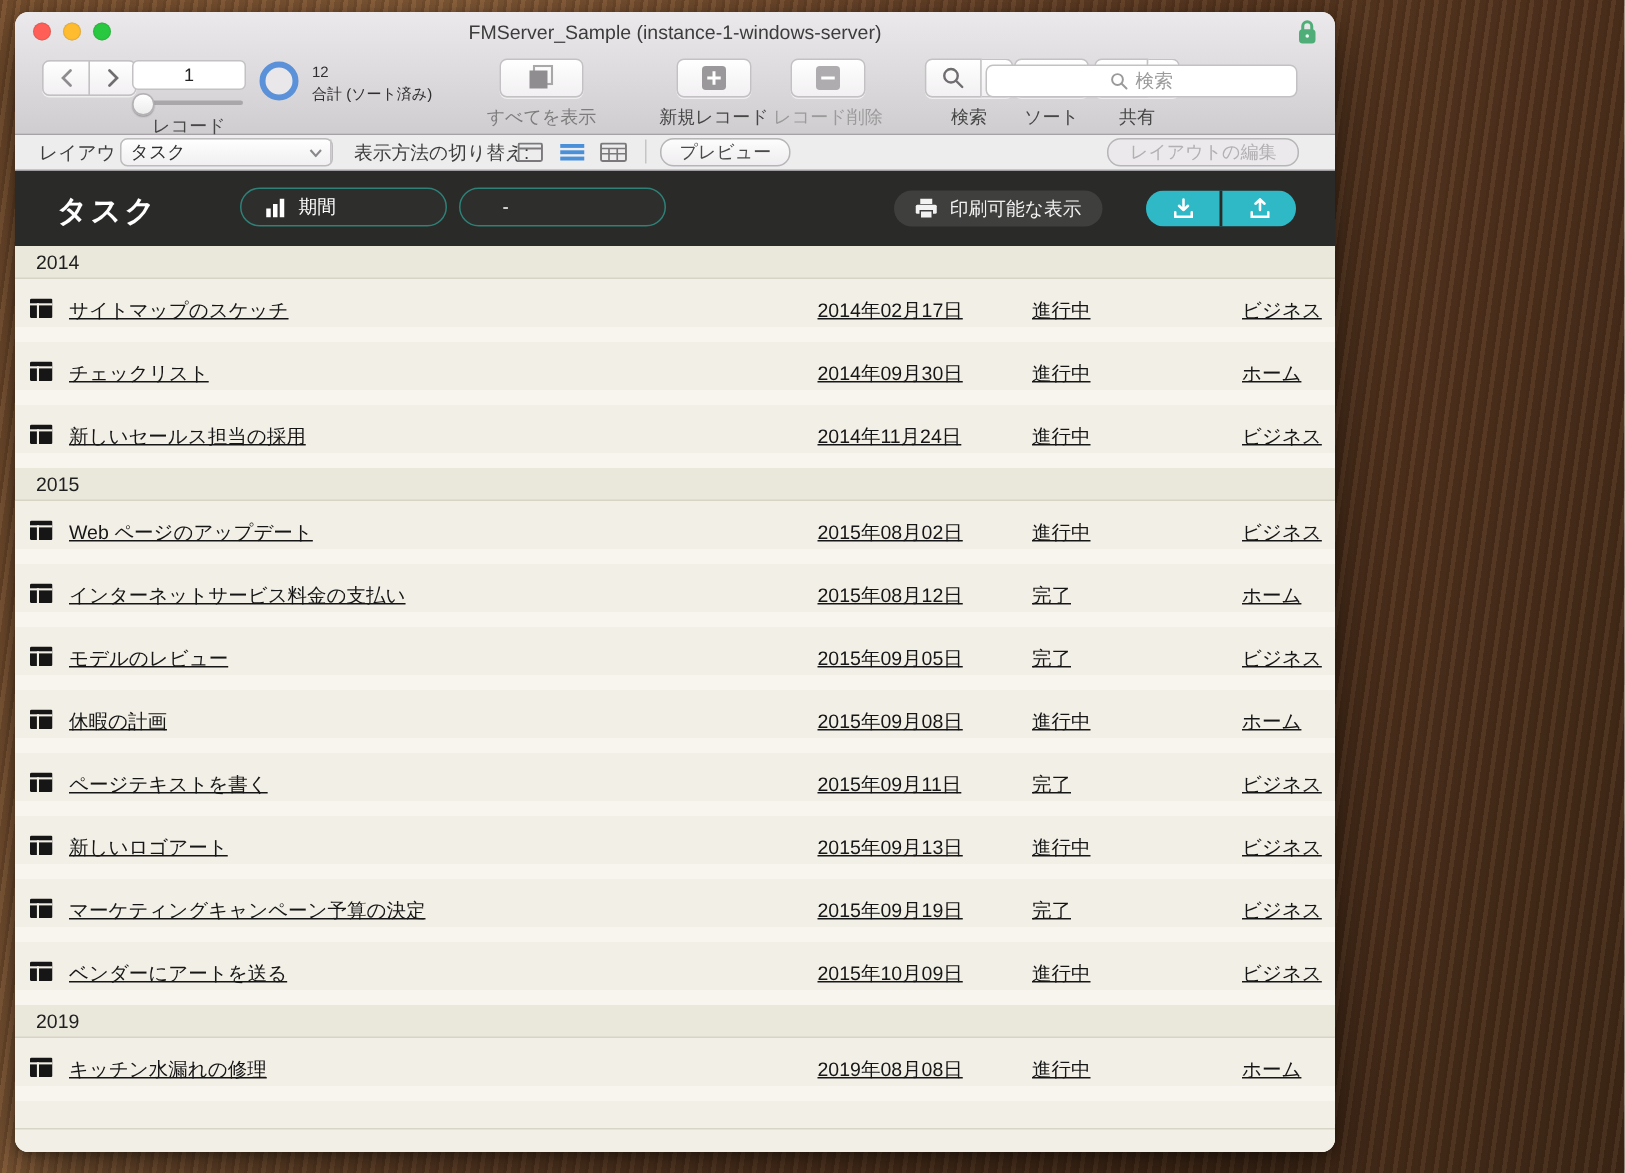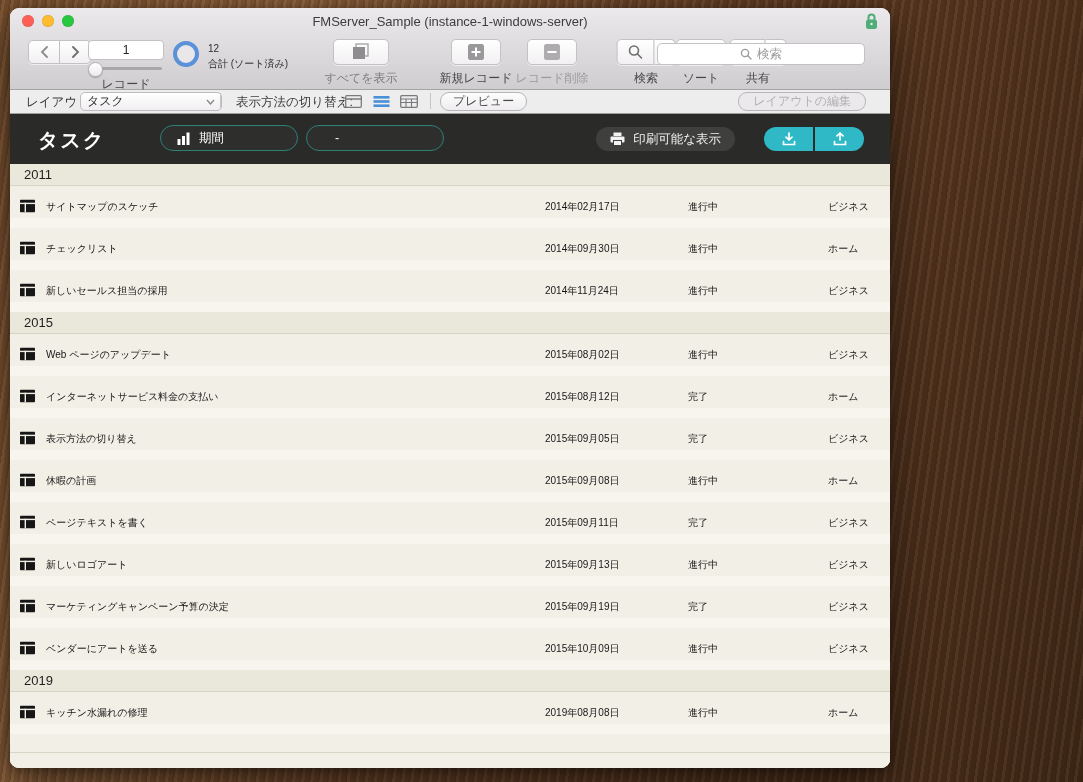--- a/index.html
+++ b/index.html
@@ -110,21 +110,21 @@
   
   .content{position:relative;background:#f2efe6;height:604px;display:flex;flex-direction:column;}
   .group-header{
     height:21px;background:#eae7db;border-bottom:1px solid #d7d4c6;
     font-size:13px;color:#1f1f1f;line-height:21px;padding-left:14px;flex:0 0 auto;
   }
   .task-row{
     position:relative;height:42px;flex:0 0 auto;
     background:linear-gradient(#f2efe6 0 76%,#f7f5ee 76% 100%);
   }
-  .task-row span{position:absolute;top:50%;transform:translateY(-50%);font-size:10px;color:#161616;white-space:nowrap;}
+  .task-row span{position:absolute;top:50%;transform:translateY(-50%);font-size:13px;color:#161616;white-space:nowrap;text-decoration:underline;}
   .ticon{left:10px;}
   .tname{left:36px;}
   .tdate{left:535px;}
   .tstatus{left:678px;}
   .tcat{left:818px;}
   .list-footer{margin-top:auto;height:15px;border-top:1px solid #d8d5c7;background:#f2efe6;}
 </style>
 </head>
 <body style="--accent: #2fb9c6; --pillborder: #2e8177; --viewblue: #4a90d9; --ring: #5a91d9; --lock: #4fae77; --tclose: #ff5f57; --tmin: #febc2e; --tzoom: #28c840;">
 
@@ -330,21 +330,21 @@
         <svg width="14" height="14" viewBox="0 0 14 14">
           <path d="M7 8 V1 M7 1 L4 3.8 M7 1 L10 3.8" fill="none" stroke="#fff" stroke-width="1.7" stroke-linecap="round"></path>
           <path d="M1.5 9.5 V12.5 H12.5 V9.5" fill="none" stroke="#fff" stroke-width="1.7" stroke-linecap="round"></path>
         </svg>
       </div>
     </div>
   </div>
 
   <div class="content">
 
-    <div class="group-header">2011</div>
+    <div class="group-header">2014</div>
       <div class="task-row">
         <span class="ticon"><svg width="15" height="13" viewBox="0 0 15 13">
             <rect width="15" height="13" rx="1" fill="#161616"></rect>
             <rect y="3.2" width="15" height="1.4" fill="#f2efe6"></rect>
             <rect x="4.6" y="3.2" width="1.4" height="9.8" fill="#f2efe6"></rect>
           </svg></span>
         <span class="tname">サイトマップのスケッチ</span>
         <span class="tdate">2014年02月17日</span>
         <span class="tstatus">進行中</span>
         <span class="tcat">ビジネス</span>
@@ -393,21 +393,21 @@
         <span class="tdate">2015年08月12日</span>
         <span class="tstatus">完了</span>
         <span class="tcat">ホーム</span>
       </div>
       <div class="task-row">
         <span class="ticon"><svg width="15" height="13" viewBox="0 0 15 13">
             <rect width="15" height="13" rx="1" fill="#161616"></rect>
             <rect y="3.2" width="15" height="1.4" fill="#f2efe6"></rect>
             <rect x="4.6" y="3.2" width="1.4" height="9.8" fill="#f2efe6"></rect>
           </svg></span>
-        <span class="tname">表示方法の切り替え</span>
+        <span class="tname">モデルのレビュー</span>
         <span class="tdate">2015年09月05日</span>
         <span class="tstatus">完了</span>
         <span class="tcat">ビジネス</span>
       </div>
       <div class="task-row">
         <span class="ticon"><svg width="15" height="13" viewBox="0 0 15 13">
             <rect width="15" height="13" rx="1" fill="#161616"></rect>
             <rect y="3.2" width="15" height="1.4" fill="#f2efe6"></rect>
             <rect x="4.6" y="3.2" width="1.4" height="9.8" fill="#f2efe6"></rect>
           </svg></span>

